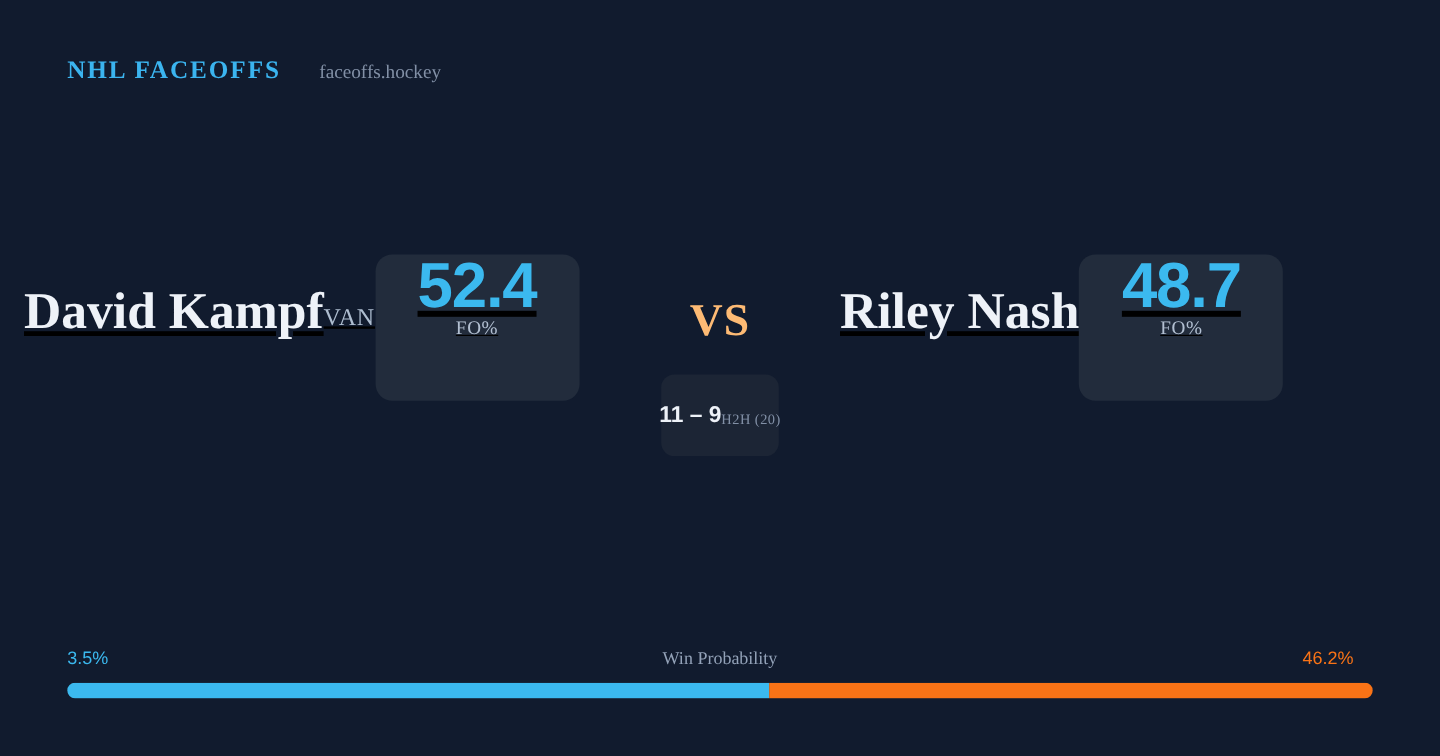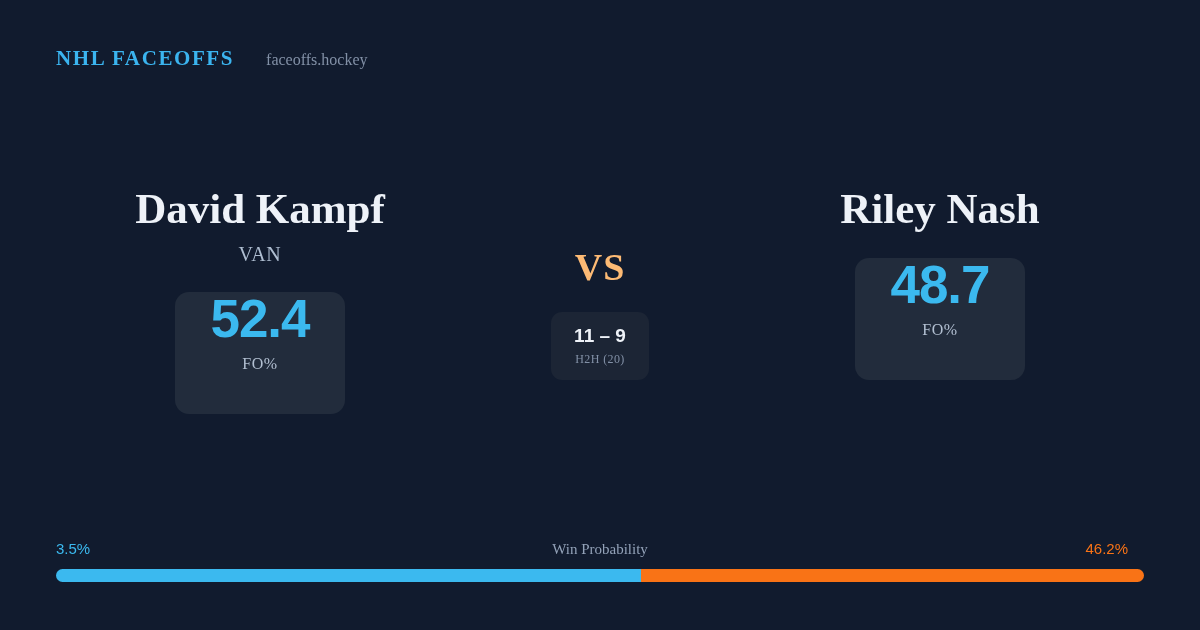--- a/index.html
+++ b/index.html
@@ -30,21 +30,21 @@
     white-space:nowrap;
   }
 
   
   .matchup {
     position:absolute; left:0; top:186px; width:1200px;
     display:flex; align-items:flex-start; justify-content:center;
   }
   .side {
     width:480px;
-    display:flex; flex-direction:column; align-items:center;
+    display:flex; align-items:center;text-decoration:underline;
   }
   .player-name {
     font-family:"Liberation Serif", serif;
     font-weight:700;
     font-size:43px;
     line-height:1.06;
     color:#eef2f8;
     white-space:nowrap;
   }
   .player-teams {
@@ -65,21 +65,20 @@
   }
   .stat-value {
     font-family:"Liberation Sans", sans-serif;
     font-weight:700;
     font-size:53px;
     line-height:1;
     color:#3bb9ef;
     letter-spacing:-1px;
   }
   .stat-label {
-    margin-top:10px;
     font-family:"Liberation Serif", serif;
     font-size:16px;
     letter-spacing:0.5px;
     color:#b3c0d2;
   }
 
   
   .center-col {
     width:200px;
     display:flex; flex-direction:column; align-items:center;
@@ -91,21 +90,21 @@
     font-size:38px;
     line-height:1;
     letter-spacing:1px;
     color:#fdba74;
   }
   .h2h-box {
     margin-top:26px;
     width:98px; height:68px;
     background:#1c2535;
     border-radius:11px;
-    display:flex; flex-direction:column;
+    display:flex; flex-direction:row;
     align-items:center; justify-content:center;
   }
   .h2h-score {
     font-family:"Liberation Sans", sans-serif;
     font-weight:700;
     font-size:19px;
     line-height:1;
     color:#eef2f8;
     white-space:nowrap;
   }

